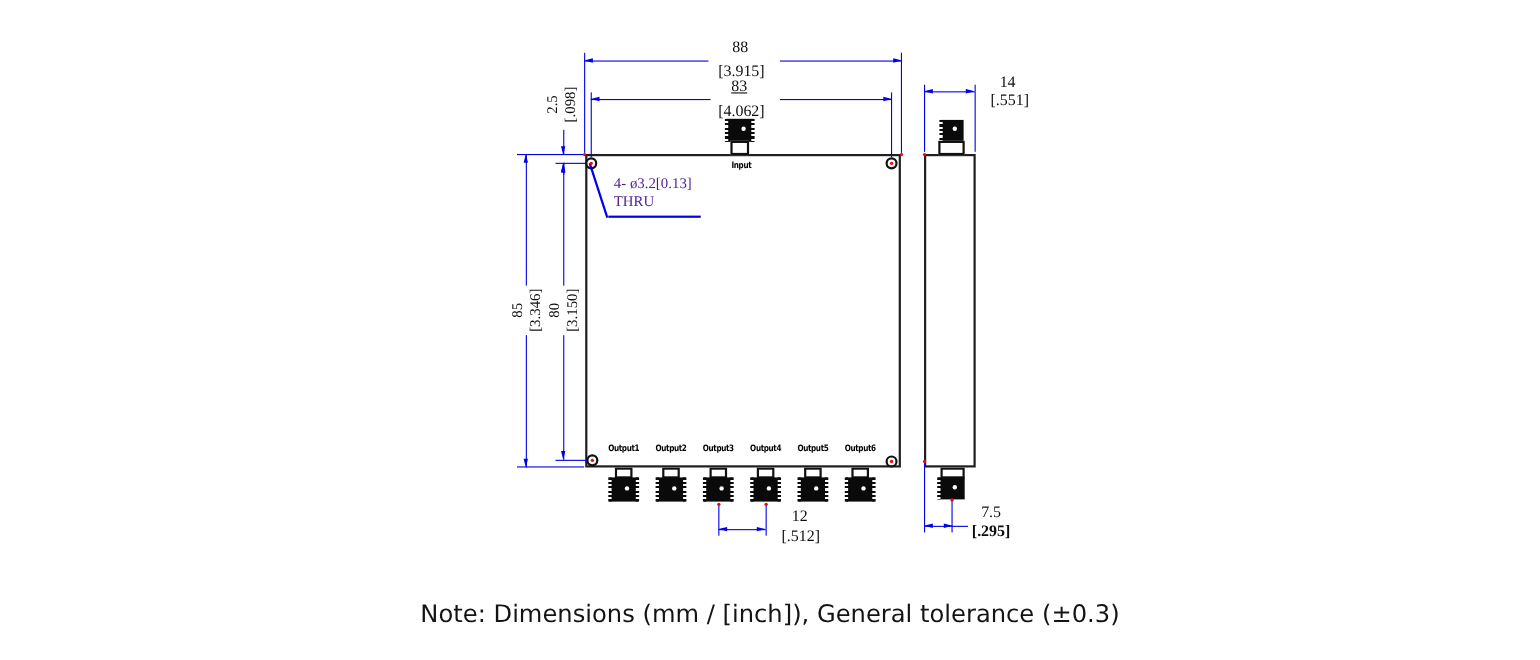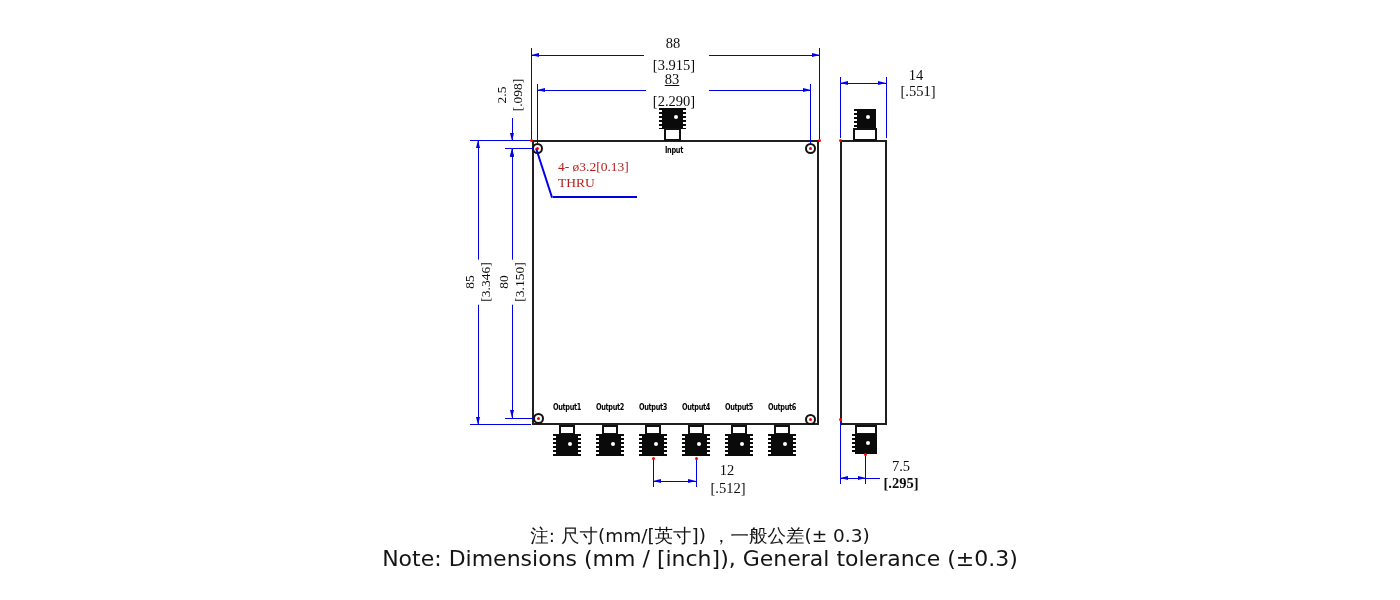--- a/index.html
+++ b/index.html
@@ -24,21 +24,21 @@
   .ar.r{border-top:2.5px solid transparent;border-bottom:2.5px solid transparent;border-left:8px solid #0000e8;}
   .ar.u{border-left:2.5px solid transparent;border-right:2.5px solid transparent;border-bottom:8px solid #0000e8;}
   .ar.d{border-left:2.5px solid transparent;border-right:2.5px solid transparent;border-top:8px solid #0000e8;}
   .dot{position:absolute;width:3px;height:3px;border-radius:50%;background:#ff0000;}
   
   .dimtx{position:absolute;font-size:14.5px;line-height:1;white-space:nowrap;transform:translateX(-50%);color:#0d0d0d;}
   .rot{position:absolute;transform:translate(-50%,-50%) rotate(-90deg);background:#fff;
        text-align:center;font-size:13.5px;line-height:1.15;white-space:nowrap;padding:1px 3px;color:#0d0d0d;}
   .tinylab{position:absolute;font-family:"DejaVu Sans",sans-serif;font-size:8px;font-weight:bold;
        letter-spacing:-0.4px;transform:translateX(-50%) scaleX(.82);white-space:nowrap;color:#000;}
-  .callout{position:absolute;font-size:13.5px;line-height:1.25;white-space:nowrap;color:#b91c1c;}
+  .callout{position:absolute;font-size:13.5px;line-height:1.25;white-space:nowrap;color:#4c1d95;}
   .note{position:absolute;left:0;width:1400px;text-align:center;
         font-family:"DejaVu Sans","Liberation Sans",sans-serif;color:#141414;}
 </style>
 </head>
 <body>
 
 <div id="canvas">
 
   <div class="body-rect" style="left:532px;top:140px;width:287px;height:285px;"></div>
 
@@ -135,21 +135,21 @@
   </div>
 
   <div>
     <div class="vl" style="left:536.5px;top:84px;height:59px;"></div>
     <div class="vl" style="left:809.5px;top:84px;height:59px;"></div>
     <div class="hl" style="left:537px;top:90px;width:109px;"></div>
     <div class="hl" style="left:709px;top:90px;width:101px;"></div>
     <div class="ar l" style="left:537px;top:87.5px;"></div>
     <div class="ar r" style="left:803px;top:87.5px;"></div>
     <div class="dimtx" style="left:672px;top:72px;text-decoration:underline;">83</div>
-    <div class="dimtx" style="left:674px;top:94px;">[2.290]</div>
+    <div class="dimtx" style="left:674px;top:94px;">[4.062]</div>
   </div>
 
   <div>
     <div class="vl" style="left:511.5px;top:118px;height:22px;"></div>
     <div class="ar d" style="left:509.5px;top:133px;"></div>
     <div class="vl" style="left:511.5px;top:148px;height:11px;"></div>
     <div class="ar u" style="left:509.5px;top:148px;"></div>
     <div class="hl" style="left:505px;top:147.5px;width:28px;"></div>
     <div class="rot" style="left:510px;top:95px;">
       <div>2.5</div>
@@ -224,16 +224,15 @@
     <div class="dot" style="left:808.5px;top:417.5px;"></div>
     <div class="dot" style="left:530px;top:138.5px;"></div>
     <div class="dot" style="left:817.5px;top:138.5px;"></div>
     <div class="dot" style="left:651.5px;top:456.5px;"></div>
     <div class="dot" style="left:694.5px;top:456.5px;"></div>
     <div class="dot" style="left:864px;top:452.5px;"></div>
     <div class="dot" style="left:838.5px;top:417.5px;"></div>
     <div class="dot" style="left:838.5px;top:138.5px;"></div>
   </div>
 
-  <div class="note" style="top:523px;font-size:18.5px;">注: 尺寸(mm/[英寸]) ，一般公差(± 0.3)</div>
   <div class="note" style="top:546px;font-size:22px;">Note: Dimensions (mm / [inch]), General tolerance (±0.3)</div>
 
 </div>
 
 </body></html>

